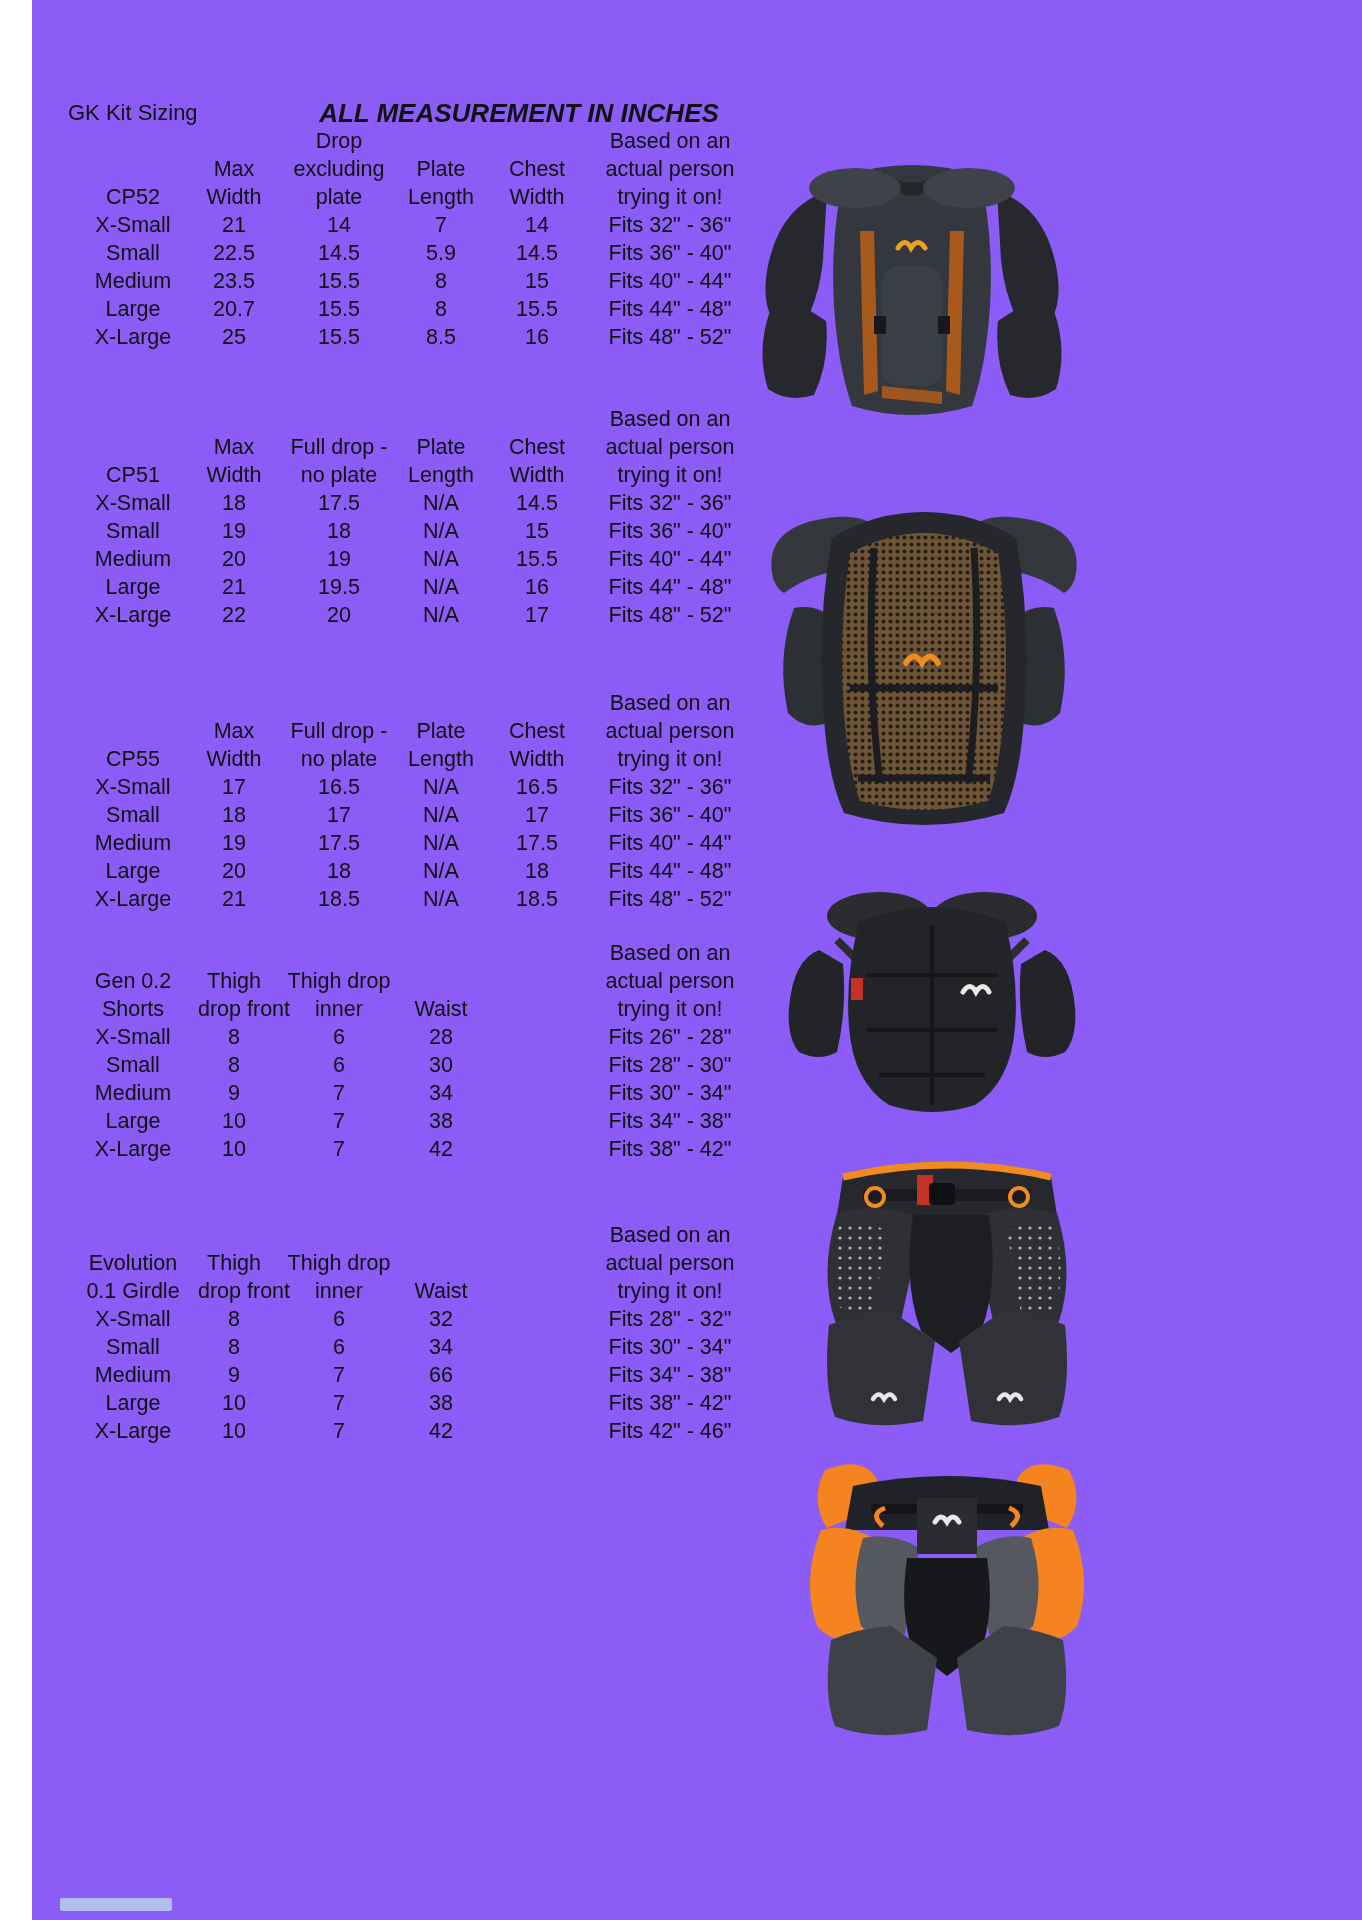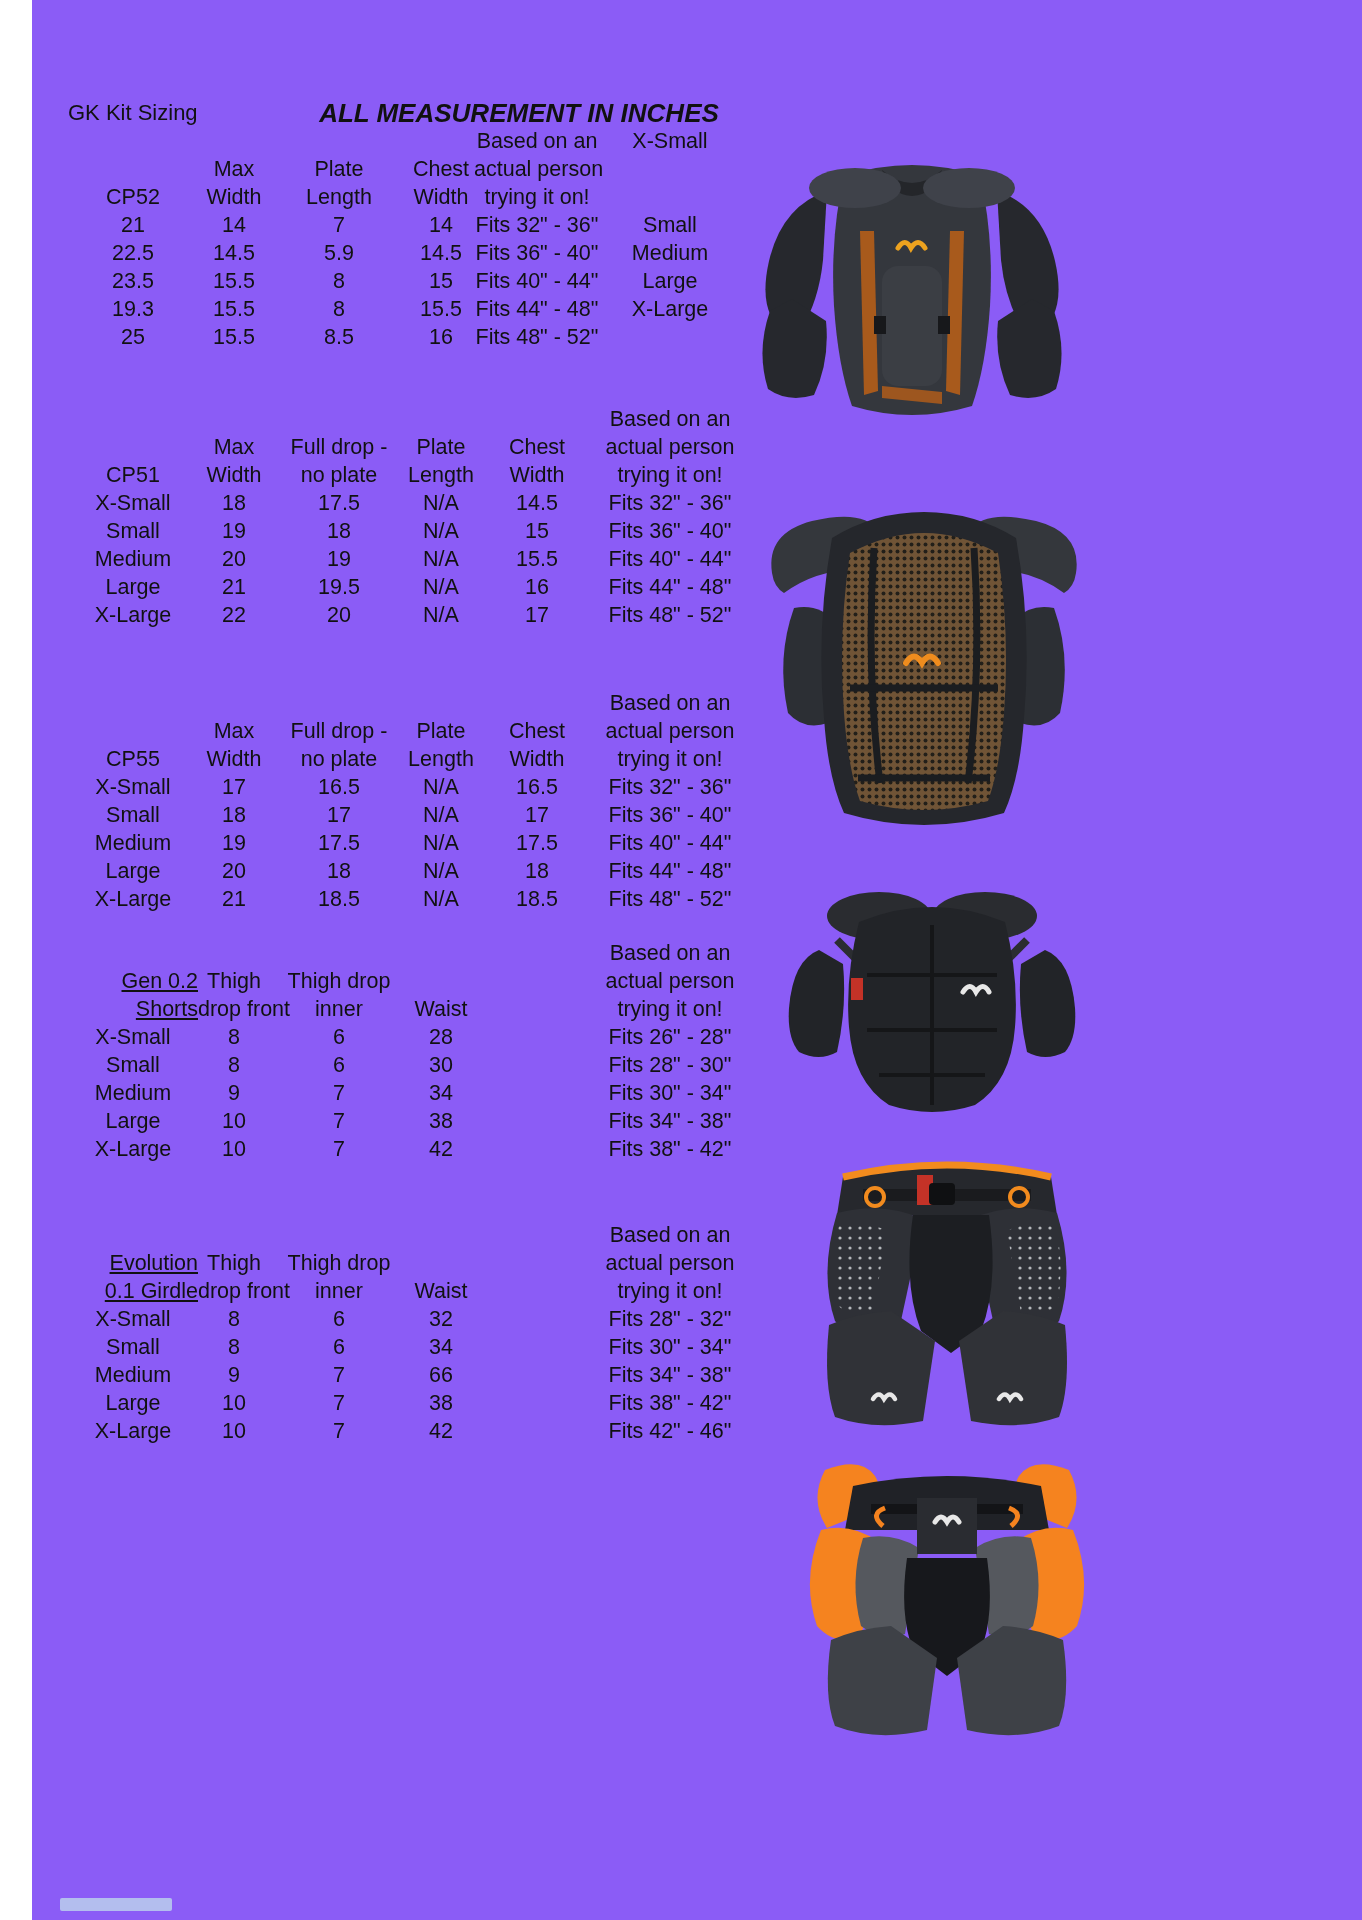--- a/index.html
+++ b/index.html
@@ -9,39 +9,42 @@
   }
   .gk-title{position:absolute;left:36px;top:99px;font-size:22px;line-height:28px;white-space:nowrap;}
   .note{position:absolute;left:487px;top:99px;transform:translateX(-50%);
     font-size:26px;line-height:28px;font-weight:bold;font-style:italic;white-space:nowrap;}
   .tbl{position:absolute;left:36px;width:690px;}
   .grid{display:grid;grid-template-columns:130px 72px 138px 66px 126px 140px;
     grid-template-rows:84px repeat(5,28px);}
   .cell{font-size:21.5px;line-height:28px;text-align:center;white-space:pre;overflow:visible;}
   .cell.h{align-self:end;}
   .cell.c1{text-align:center;}
-  .center-label .cell.h.c1{text-align:right;text-decoration:underline;}
+  .center-label .cell.h.c1{text-align:center;}
   figure{position:absolute;margin:0;}
   figure svg{display:block;width:100%;height:100%;}
   .footer-bar{position:absolute;left:28px;top:1898px;width:112px;height:13px;
     background:#bdd7ec;opacity:.8;border-radius:2px;}
 </style>
 </head>
 <body>
 
 <div class="page">
 
   <div class="gk-title">GK Kit Sizing</div>
   <div class="note">ALL MEASUREMENT IN INCHES</div>
 
   <section class="tbl" style="top:127px">
       <div class="grid">
         <div class="cell h c1">CP52</div>
         <div class="cell h c2">Max
 Width</div>
+        <div class="cell h c3">Drop
+excluding
+plate</div>
         <div class="cell h c4">Plate
 Length</div>
         <div class="cell h c5">Chest
 Width</div>
         <div class="cell h c6">Based on an
 actual person
 trying it on!</div>
         <div class="cell c1">X-Small</div>
         <div class="cell c2">21</div>
         <div class="cell c3">14</div>
@@ -54,21 +57,21 @@
         <div class="cell c4">5.9</div>
         <div class="cell c5">14.5</div>
         <div class="cell c6">Fits 36" - 40"</div>
         <div class="cell c1">Medium</div>
         <div class="cell c2">23.5</div>
         <div class="cell c3">15.5</div>
         <div class="cell c4">8</div>
         <div class="cell c5">15</div>
         <div class="cell c6">Fits 40" - 44"</div>
         <div class="cell c1">Large</div>
-        <div class="cell c2">19.3</div>
+        <div class="cell c2">20.7</div>
         <div class="cell c3">15.5</div>
         <div class="cell c4">8</div>
         <div class="cell c5">15.5</div>
         <div class="cell c6">Fits 44" - 48"</div>
         <div class="cell c1">X-Large</div>
         <div class="cell c2">25</div>
         <div class="cell c3">15.5</div>
         <div class="cell c4">8.5</div>
         <div class="cell c5">16</div>
         <div class="cell c6">Fits 48" - 52"</div>

